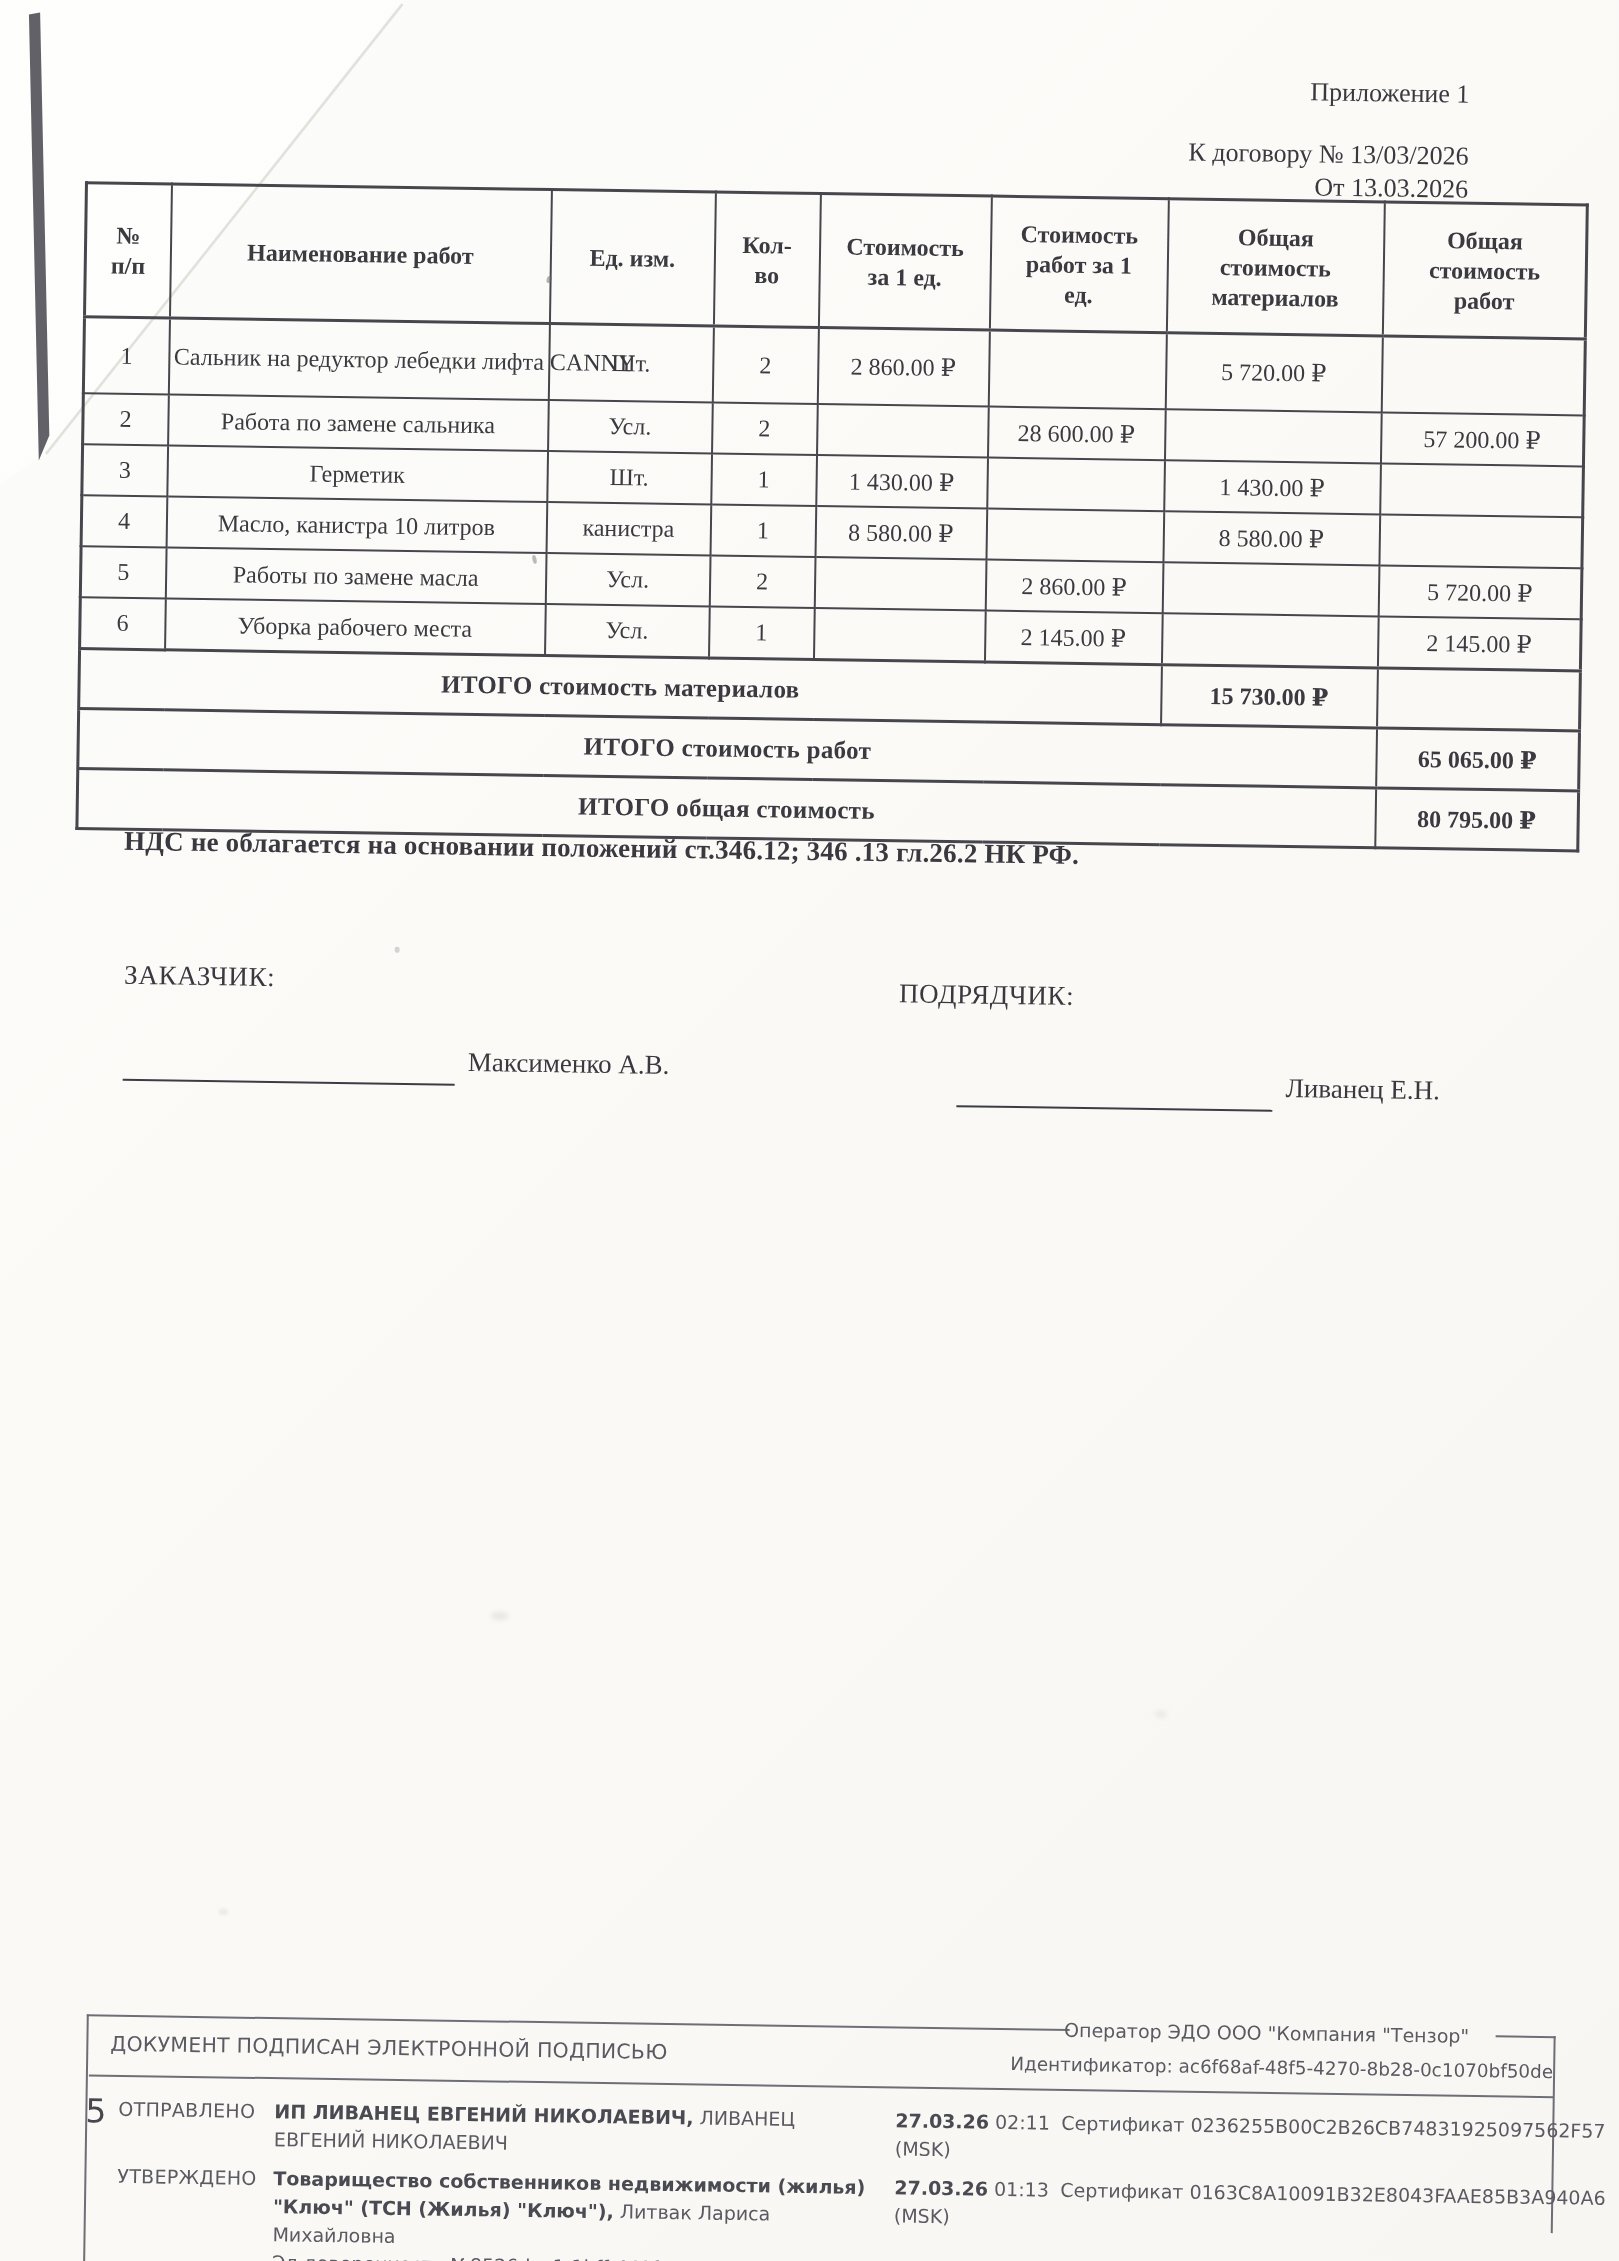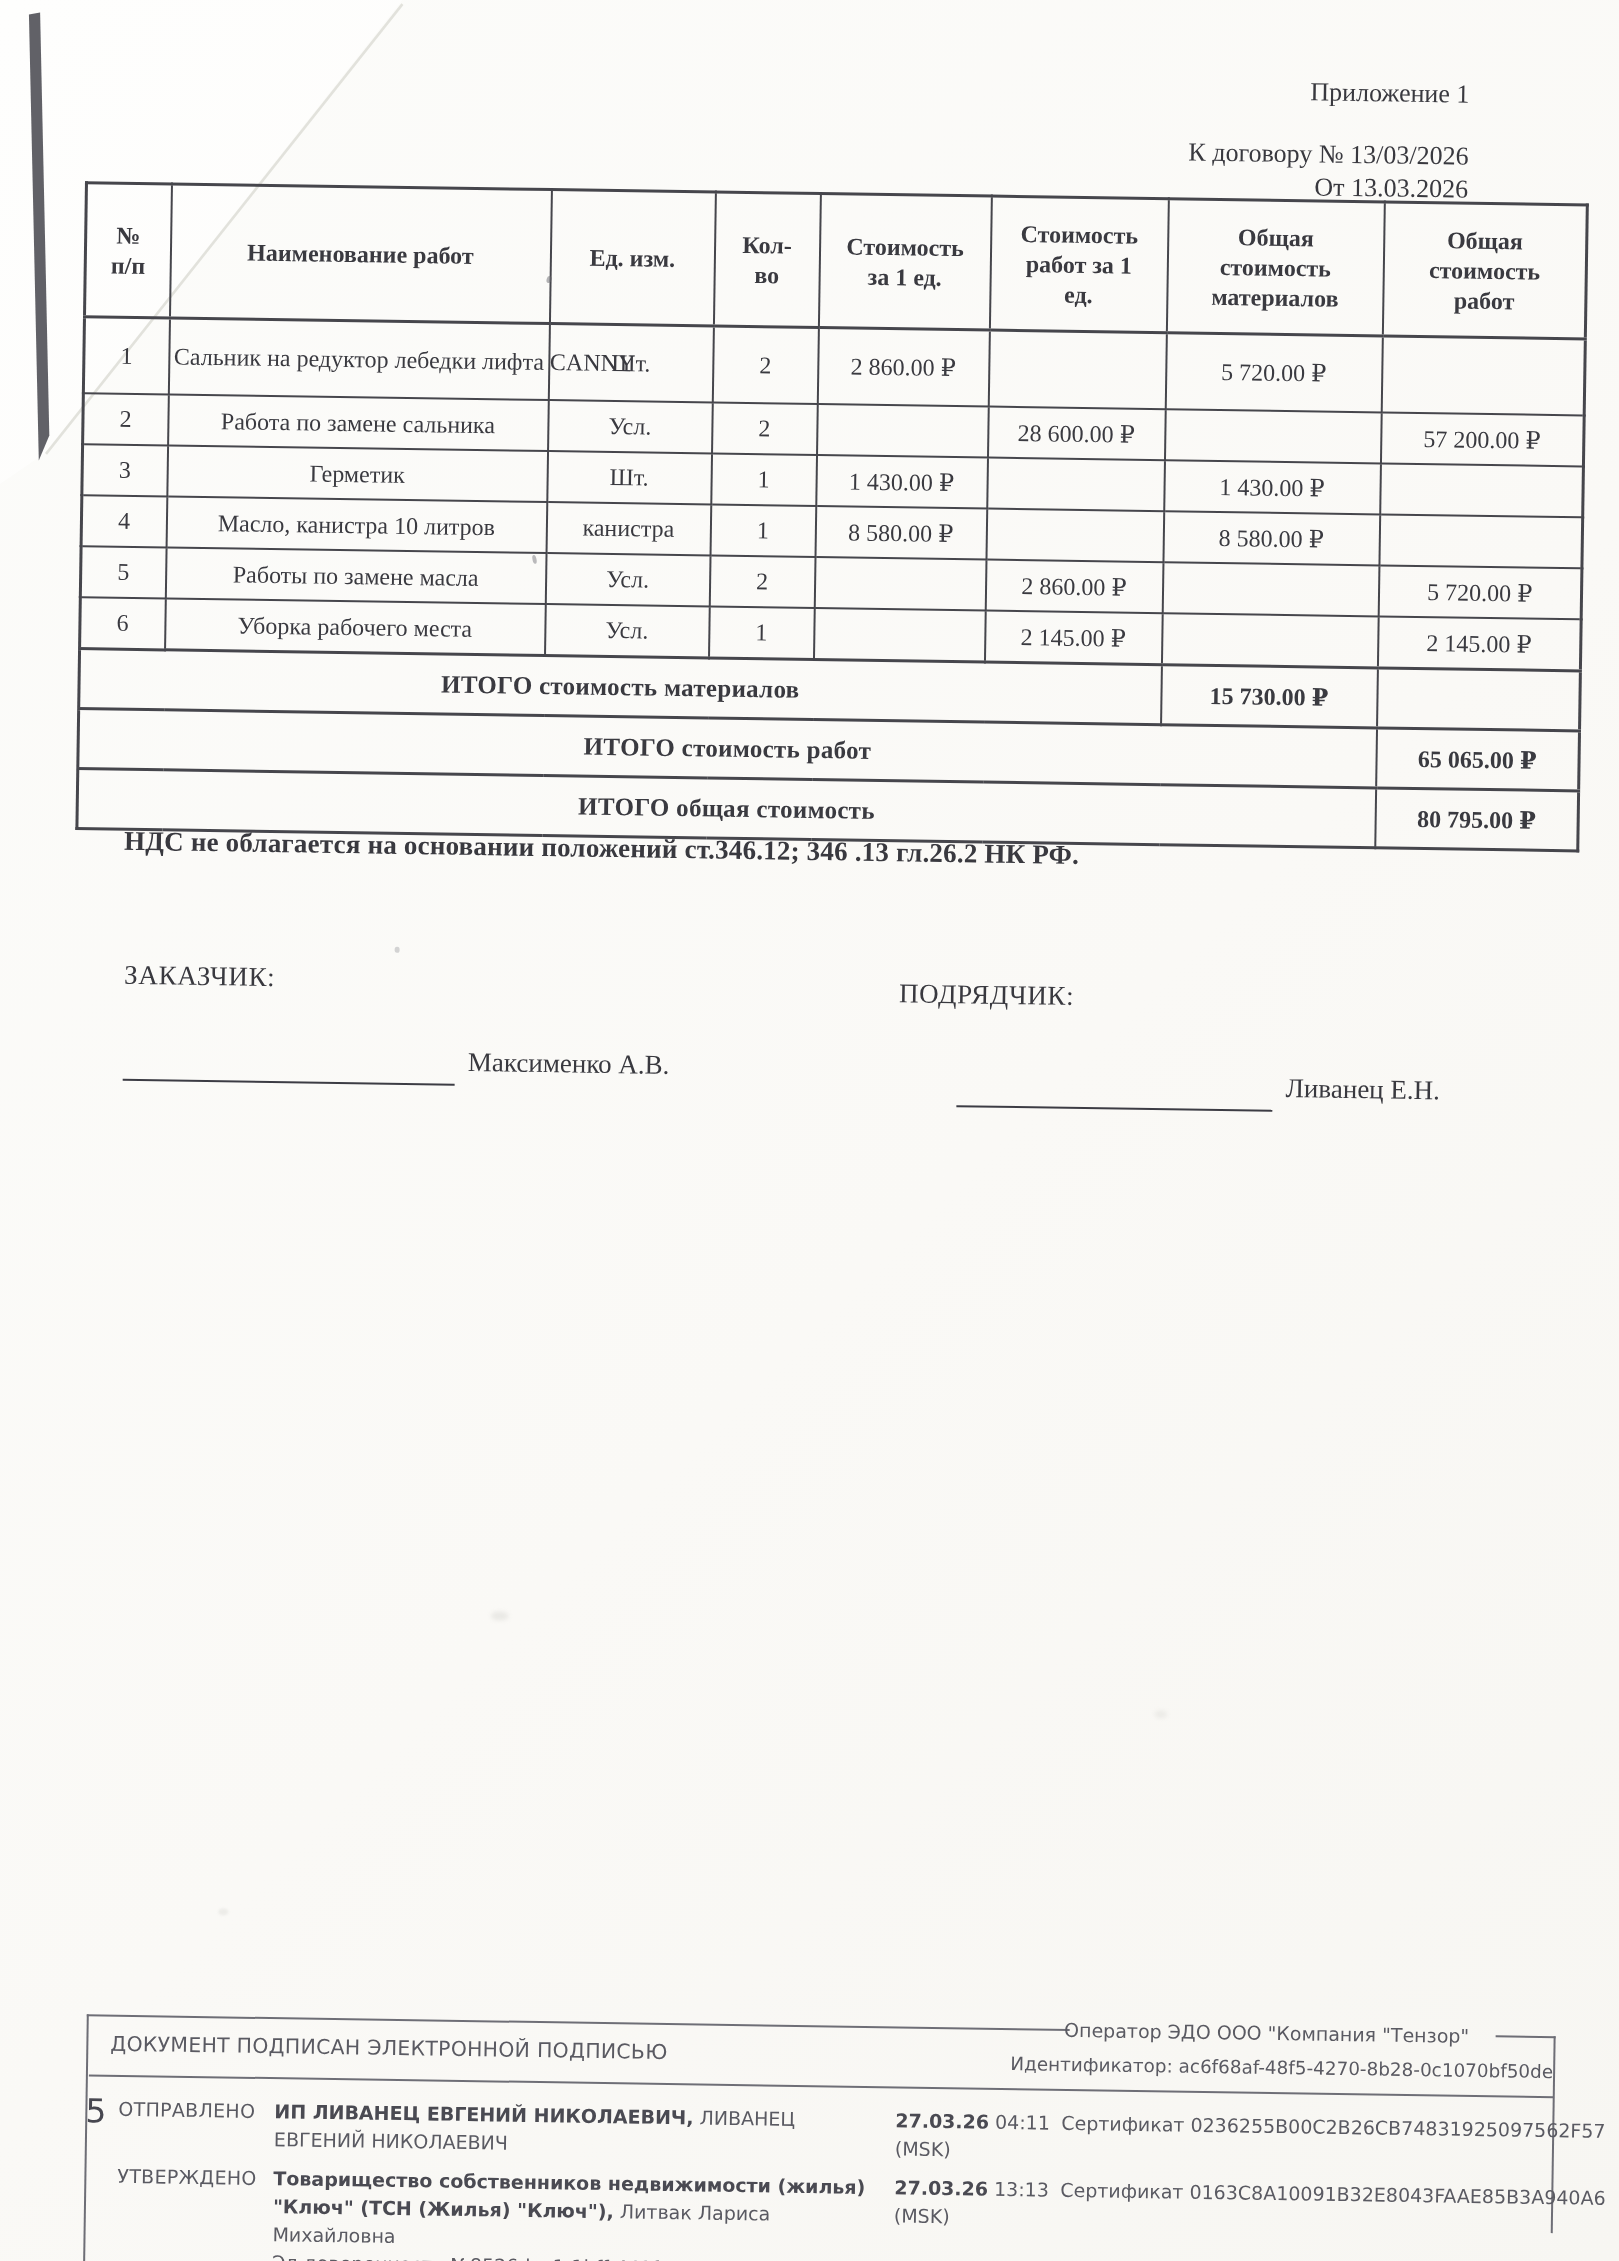--- a/index.html
+++ b/index.html
@@ -243,36 +243,36 @@
     <div class="rows">
       <div class="erow">
         <div class="status">
           <span class="pageno">5</span>
           <span>ОТПРАВЛЕНО</span>
         </div>
         <div class="party">
           <span class="bld">ИП ЛИВАНЕЦ ЕВГЕНИЙ НИКОЛАЕВИЧ,</span><span> ЛИВАНЕЦ ЕВГЕНИЙ НИКОЛАЕВИЧ</span>
         </div>
         <div class="dt">
-          <div><span class="bld">27.03.26</span><span> 04:11</span></div>
+          <div><span class="bld">27.03.26</span><span> 02:11</span></div>
           <div>(MSK)</div>
         </div>
         <div class="cert">Сертификат 0236255B00C2B26CB74831925097562F57</div>
       </div>
 
       <div class="erow">
         <div class="status">
           <span>УТВЕРЖДЕНО</span>
         </div>
         <div class="party">
           <span class="bld">Товарищество собственников недвижимости (жилья) "Ключ" (ТСН (Жилья) "Ключ"),</span><span> Литвак Лариса Михайловна</span>
           <div>Эл.доверенность №8526dec1-1bff-441f-950d-e6b256fb3437</div>
         </div>
         <div class="dt">
-          <div><span class="bld">27.03.26</span><span> 13:13</span></div>
+          <div><span class="bld">27.03.26</span><span> 01:13</span></div>
           <div>(MSK)</div>
         </div>
         <div class="cert">Сертификат 0163C8A10091B32E8043FAAE85B3A940A6</div>
       </div>
     </div>
   </div>
 
   <div class="speck" style="left:534px;top:280px;width:4.6px;height:7.2px;background:#6a6a70;opacity:.5;transform:rotate(14deg);"></div>
   <div class="speck" style="left:524px;top:559px;width:4px;height:8.5px;background:#6a6a70;opacity:.45;transform:rotate(-12deg);"></div>
   <div class="speck" style="left:392px;top:953px;width:4.6px;height:6px;background:#8a8a90;opacity:.35;"></div>

